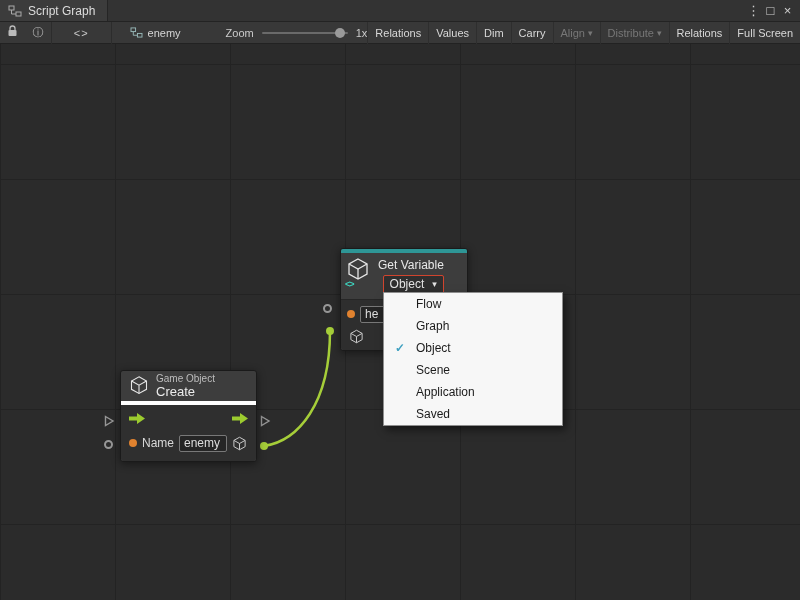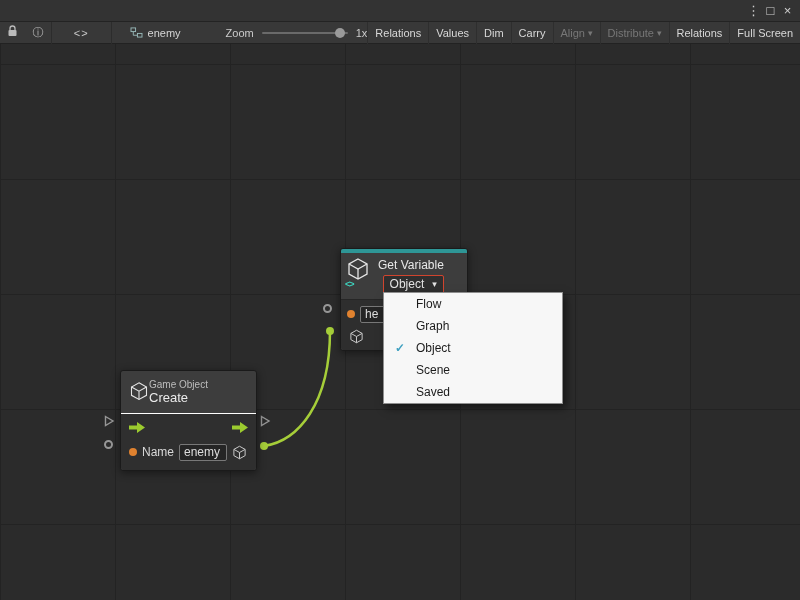--- a/index.html
+++ b/index.html
@@ -58,25 +58,25 @@
     background:#2F2F2F; border:1px solid #D0442E; border-radius:2px; color:#E2E2E2; font-size:12px; cursor:default; }
   .gv-body { background:#2E2E2E; padding:6px; border-radius:0 0 3px 3px; border-top:1px solid #262626; }
   .gv-row1 { display:flex; align-items:center; gap:5px; height:16px; }
   .gv-row2 { display:flex; align-items:center; height:16px; margin-top:6px; padding-left:2px; }
 
   .icon-cube-wrap { position:relative; width:26px; height:30px; flex:0 0 auto; }
   .icon-cube-code { position:absolute; left:-1px; bottom:-2px; font-size:9px; font-weight:bold; color:#3ED6C0; letter-spacing:-1px; }
 
   
   .node-create { left:120px; top:326px; width:137px; }
-  .cr-header { display:flex; align-items:center; padding:5px 8px; height:42px; }
+  .cr-header { display:flex; align-items:center; gap:7px; padding:5px 8px; height:30px; }
   .cr-col { display:flex; flex-direction:column; }
   .cr-subtitle { font-size:10px; color:#BDBDBD; }
   .cr-title { font-size:13px; color:#ECECEC; }
-  .cr-body { background:#2F2F2F; padding:6px 0 8px 0; border-radius:0 0 3px 3px; border-top:1px solid #ffffff; }
+  .cr-body { background:#2F2F2F; padding:6px 0 8px 0; border-radius:0 0 3px 3px; border-top:4px solid #ffffff; }
   .cr-flowrow { display:flex; align-items:center; justify-content:space-between; height:14px; padding:0 8px; }
   .cr-namerow { display:flex; align-items:center; gap:5px; height:20px; margin-top:8px; padding:0 8px; }
   .cr-label { font-size:12px; color:#D8D8D8; }
 
   .text-input { background:#252525; border:1px solid #787878; border-radius:2px; color:#DDDDDD;
     font-size:12px; height:17px; padding:0 4px; font-family:"Liberation Sans", sans-serif; }
   .inp-enemy { width:48px; }
   .inp-he { width:62px; }
 
   .dot-orange { width:8px; height:8px; border-radius:50%; background:#E0822F; flex:0 0 auto; }
@@ -90,20 +90,30 @@
   .scope-menu { position:absolute; left:383px; top:248px; width:180px; z-index:20;
     background:#F7F7F7; border:1px solid #8E8E8E; box-shadow:3px 4px 8px rgba(0,0,0,0.5); }
   .menu-item { display:flex; align-items:center; height:22px; font-size:12px; color:#1B1B1B; cursor:default; }
   .menu-check { width:32px; text-align:center; color:#3FA0C0; font-size:12px; font-weight:bold; }
   .menu-label { flex:1; }
 </style>
 </head>
 <body>
 
 <div class="titlebar">
+  <div class="tab">
+    <svg width="14" height="12" viewBox="0 0 14 12">
+      <g stroke="#AAAAAA" fill="none" stroke-width="1">
+        <rect x="1" y="1" width="5" height="4"></rect>
+        <rect x="8" y="7" width="5" height="4"></rect>
+        <path d="M3.5 5 v4 h4.5"></path>
+      </g>
+    </svg>
+    <span>Script Graph</span>
+  </div>
   <div class="titlebar-spacer"></div>
   <div class="win-controls">
     <span class="win-btn">⋮</span>
     <span class="win-btn">□</span>
     <span class="win-btn">×</span>
   </div>
 </div>
 
 <div class="toolbar">
   <span class="ticon">
@@ -224,20 +234,24 @@
     <div class="menu-item">
       <span class="menu-check">✓</span>
       <span class="menu-label">Object</span>
     </div>
     <div class="menu-item">
       <span class="menu-check"></span>
       <span class="menu-label">Scene</span>
     </div>
     <div class="menu-item">
       <span class="menu-check"></span>
+      <span class="menu-label">Application</span>
+    </div>
+    <div class="menu-item">
+      <span class="menu-check"></span>
       <span class="menu-label">Saved</span>
     </div>
   </div>
 
   <div class="node node-create">
     <div class="cr-header">
       <svg width="20" height="22" viewBox="0 0 24 26">
         <g fill="none" stroke="#E6E6E6" stroke-width="1.3">
           <path d="M12 2 L21 7 L21 17 L12 22 L3 17 L3 7 Z"></path>
           <path d="M3 7 L12 12 L21 7"></path>

